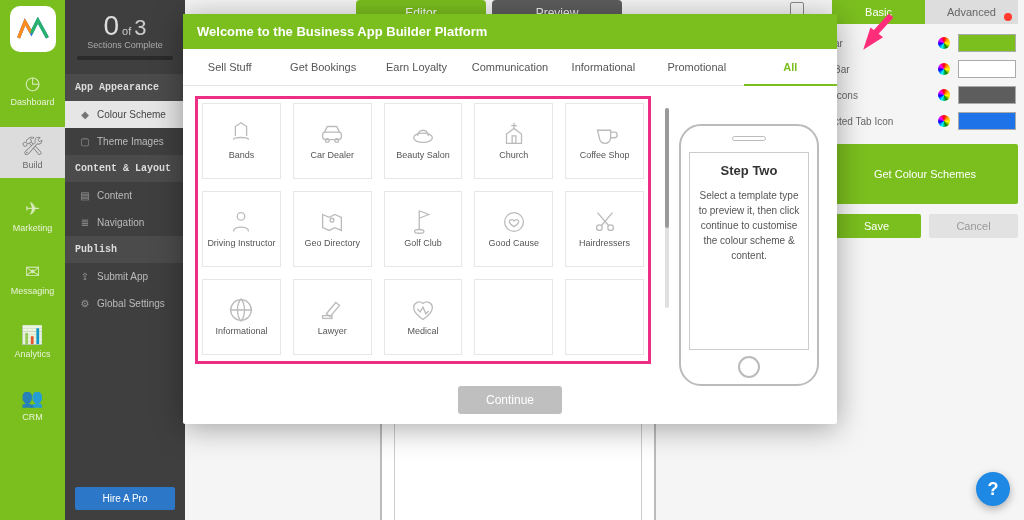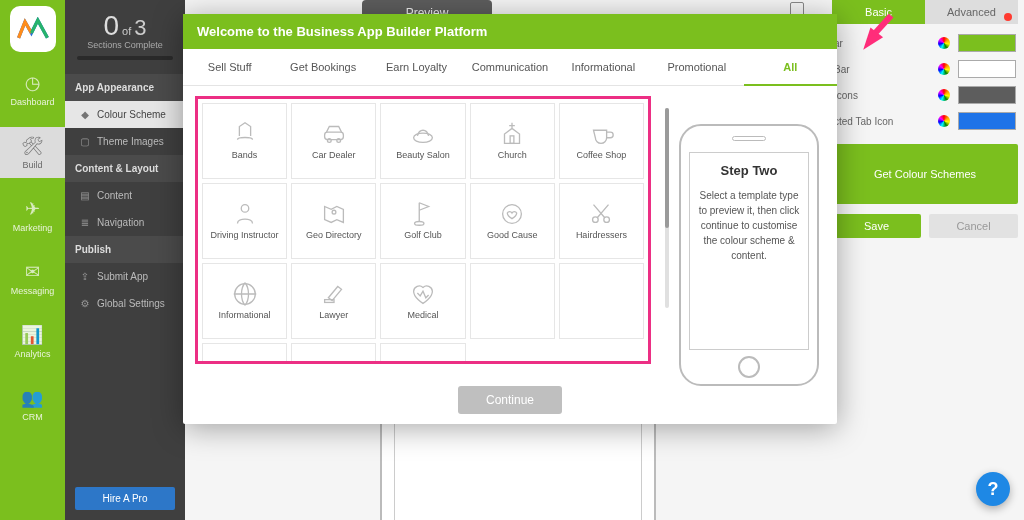--- a/index.html
+++ b/index.html
@@ -27,21 +27,21 @@
   .sidebar {
     position: absolute; left: 65px; top: 0; width: 120px; height: 520px;
     background: #3f3f3f; color: #ccc;
   }
   .progress-wrap { text-align: center; padding: 10px 6px 4px; }
   .progress-num { font-size: 11px; color: #ccc; }
   .big0 { font-size: 28px; font-weight: 300; color: #ddd; }
   .progress-sub { font-size: 9px; color: #aaa; margin-top: -2px; }
   .progress-bar { height: 4px; background: #2a2a2a; border-radius: 2px; margin: 6px 6px 10px; position: relative; }
 
-  .sb-section-hdr { background: #4b4b4b; font-size: 10px; font-weight: bold; padding: 8px 10px; color: #ddd; }
+  .sb-section-hdr { background: #4b4b4b; font-size: 10px; font-weight: bold; padding: 8px 10px; color: #ddd; font-family: Liberation Mono, monospace; }
   .sb-item { font-size: 10px; padding: 8px 10px 8px 14px; color: #bbb; cursor: pointer; display: flex; align-items: center; gap: 6px; }
   .sb-item.active { background: #e6e6e6; color: #444; }
   .sb-item .si { width: 12px; text-align: center; opacity: .7; }
 
   .hire-pro {
     position: absolute; bottom: 10px; left: 10px; right: 10px;
     background: #2d77c8; color: #fff; font-size: 10px; text-align: center;
     padding: 6px 0; border-radius: 2px; cursor: pointer;
   }
 
@@ -101,21 +101,21 @@
   .modal-tab.active { color: #7bbf1e; font-weight: bold; }
   .modal-tab.active::after { content:""; position:absolute; left:0; right:0; bottom:-1px; height:2px; background:#7bbf1e; }
 
   .modal-body { flex: 1; display: flex; padding: 10px 12px 6px; gap: 12px; overflow: hidden; }
 
   .tpl-wrap { position: relative; flex: 1; }
   .tpl-grid {
     width: 456px; height: 268px; overflow-y: auto;
     border: 3px solid #ec2f84; display: grid;
     grid-template-columns: repeat(5, 1fr);
-    grid-auto-rows: 76px; gap: 4px; padding: 4px; background: #fff;
+    grid-auto-rows: 76px; gap: 12px; padding: 4px; background: #fff;
     scrollbar-width: thin;
   }
   .tpl {
     border: 1px solid #e6e6e6; display: flex; flex-direction: column;
     align-items: center; justify-content: center; gap: 4px; cursor: pointer;
     background:#fff;
   }
   .tpl .ti { width: 30px; height: 26px; display:flex; align-items:center; justify-content:center; }
   .tpl .ti svg { stroke:#bbb; fill:none; stroke-width:1.4; }
   .tpl .tl { font-size: 9px; color: #555; text-align:center; line-height:1.1; }
@@ -208,20 +208,21 @@
     </div>
   <div class="sb-item">
       <span class="si">⚙</span>
       <span>Global Settings</span>
     </div>
 
   <div class="hire-pro">Hire A Pro</div>
 </div>
 
 <div class="top-tabs">
+  <div class="top-tab ed">Editor</div>
   <div class="top-tab pv">Preview</div>
 </div>
 <div class="device-ic"></div>
 
 <div class="right-col">
   <div class="mode-tabs">
     <div class="mode-tab basic">Basic</div>
     <div class="mode-tab adv">Advanced</div>
   </div>
   <div class="opt-row">

